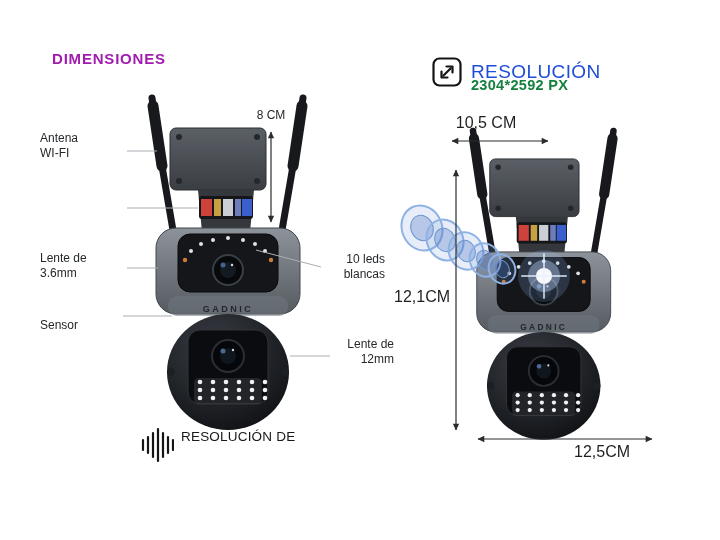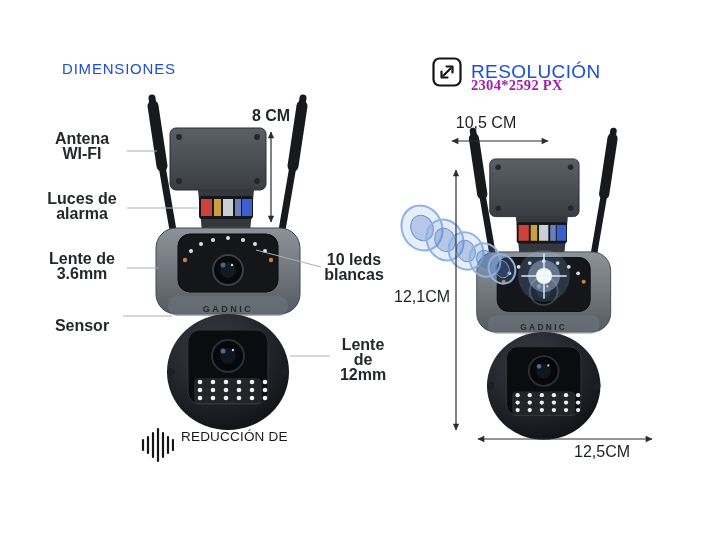--- a/index.html
+++ b/index.html
@@ -2,34 +2,33 @@
 <html><head>
 <meta charset="utf-8">
 <style>
   html,body{margin:0;padding:0;background:#e9e9e9;}
   #canvas{
     position:relative;width:720px;height:540px;background:#ffffff;
     overflow:hidden;font-family:"Liberation Sans",sans-serif;color:#202327;
   }
   .abs{position:absolute;}
   #page-title{
-    position:absolute;left:48px;top:46px;margin:14px;
-    font-size:15px;font-weight:normal;letter-spacing:.8px;color:#1d4ed8;
+    position:absolute;left:48px;top:46px;margin:4px;
+    font-size:15px;font-weight:bold;letter-spacing:.8px;color:#a21caf;
   }
   .label{
-    position:absolute;font-size:16px;line-height:15px;color:#25282b;
+    position:absolute;font-size:12px;line-height:15px;color:#25282b;
     white-space:pre-line;
-    font-weight:bold;
   }
-  .r{text-align:center;} .c{text-align:center;} .l{text-align:center;}
+  .r{text-align:left;} .c{text-align:center;} .l{text-align:right;}
   .measure{position:absolute;font-size:16px;color:#1d2023;white-space:pre-line;}
   .feat-line1{position:absolute;font-size:13.5px;letter-spacing:.2px;color:#17191b;}
   .feat-line2{position:absolute;font-size:14.5px;font-weight:bold;letter-spacing:.2px;color:#0e1012;}
   .res-label{position:absolute;font-size:19px;letter-spacing:.4px;color:#1d4ed8;}
-  .res-value{position:absolute;font-size:14.5px;font-weight:bold;letter-spacing:.3px;color:#a21caf;font-family:Liberation Serif, serif;}
+  .res-value{position:absolute;font-size:14.5px;font-weight:bold;letter-spacing:.3px;color:#15803d;}
   svg{display:block;}
   .overlay{position:absolute;left:0;top:0;pointer-events:none;}
   .sprite{position:absolute;width:0;height:0;overflow:hidden;}
 </style>
 </head>
 <body>
 
 <div id="canvas">
 
   <svg class="sprite" aria-hidden="true">
@@ -135,43 +134,41 @@
   </svg>
 
   <h1 id="page-title">DIMENSIONES</h1>
 
   <svg class="abs" style="left:138px;top:84px" width="212" height="348" viewBox="0 0 212 348">
     <use href="#camera-art" xlink:href="#camera-art"></use>
   </svg>
 
   <div class="label r" style="left:40px;top:131px;width:84px">Antena
 WI-FI</div>
-  <div class="label r" style="left:40px;top:191px;width:84px">Luces de
-alarma</div>
   <div class="label r" style="left:40px;top:251px;width:84px">Lente de
 3.6mm</div>
   <div class="label r" style="left:40px;top:318px;width:84px">Sensor</div>
   <div class="label c" style="left:245px;top:108px;width:52px">8 CM</div>
   <div class="label l" style="left:323px;top:252px;width:62px">10 leds
 blancas</div>
   <div class="label l" style="left:332px;top:337px;width:62px">Lente de
 12mm</div>
 
   <svg class="abs" style="left:138px;top:427px" width="36" height="36" viewBox="0 0 36 36">
     <g stroke="#141414" stroke-width="2.2" stroke-linecap="round">
       <line x1="5" y1="13" x2="5" y2="23"></line>
       <line x1="10" y1="10" x2="10" y2="26"></line>
       <line x1="15" y1="6" x2="15" y2="30"></line>
       <line x1="20" y1="2" x2="20" y2="34"></line>
       <line x1="25" y1="6" x2="25" y2="30"></line>
       <line x1="30" y1="10" x2="30" y2="26"></line>
       <line x1="35" y1="13" x2="35" y2="23"></line>
     </g>
   </svg>
-  <div class="feat-line1" style="left:181px;top:429px">REDUCCIÓN DE</div>
+  <div class="feat-line1" style="left:181px;top:429px">RESOLUCIÓN DE</div>
 
   <svg class="abs" style="left:431px;top:56px" width="32" height="32" viewBox="0 0 32 32">
     <rect x="2.5" y="2.5" width="27" height="27" rx="6" fill="none" stroke="#141414" stroke-width="2.2"></rect>
     <g stroke="#141414" stroke-width="2.2" fill="none" stroke-linecap="round" stroke-linejoin="round">
       <line x1="12.5" y1="19.5" x2="19.5" y2="12.5"></line>
       <polyline points="15.5,10.5 21.5,10.5 21.5,16.5"></polyline>
       <polyline points="10.5,15.5 10.5,21.5 16.5,21.5"></polyline>
     </g>
   </svg>
   <div class="res-label" style="left:471px;top:61px">RESOLUCIÓN</div>

